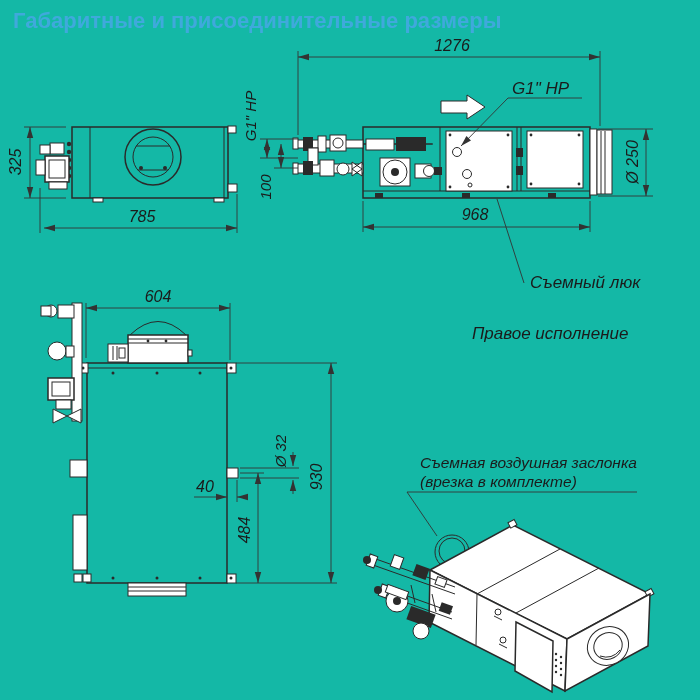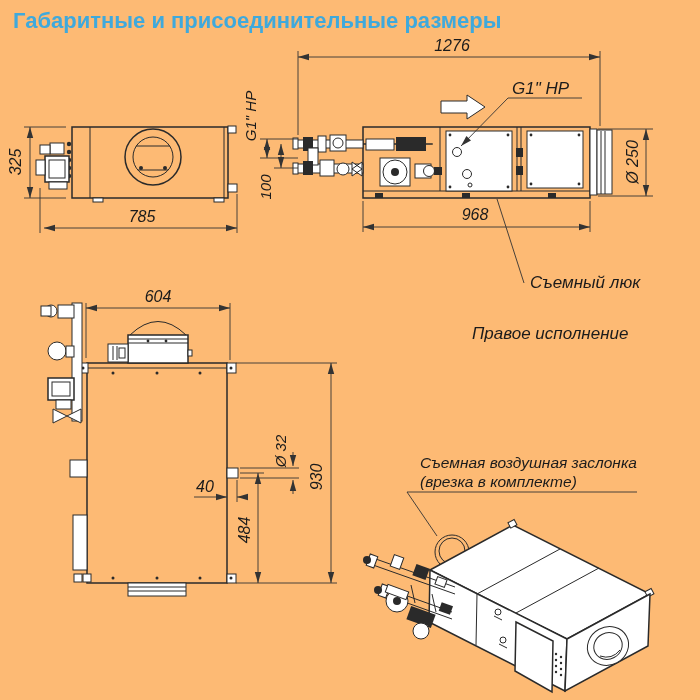--- a/index.html
+++ b/index.html
@@ -1,16 +1,16 @@
 <!DOCTYPE html>
 <html><head>
 <meta charset="utf-8">
 <style>
   html,body{margin:0;padding:0;background:#ffffff;}
-  .stage{position:relative;width:700px;height:700px;background:#fdba74;overflow:hidden;
+  .stage{position:relative;width:700px;height:700px;background:#14b8a6;overflow:hidden;
          font-family:"Liberation Sans",sans-serif;}
   svg{display:block;}
   .title{font:bold 22px "Liberation Sans",sans-serif;fill:#3fa9dc;letter-spacing:0px;}
   .ol{fill:none;stroke:#2a2a2a;stroke-width:1.5;stroke-linejoin:miter;stroke-linecap:square;}
   .ol2{fill:none;stroke:#2a2a2a;stroke-width:1;stroke-linejoin:miter;}
   .olw{fill:#fff;stroke:#2a2a2a;stroke-width:1.5;stroke-linejoin:miter;}
   .olw2{fill:#fff;stroke:#2a2a2a;stroke-width:1;stroke-linejoin:miter;}
   .dk{fill:#2a2a2a;stroke:none;}
   .dim{fill:none;stroke:#333;stroke-width:0.9;}
   .dimtxt{font:italic 16px "Liberation Sans",sans-serif;fill:#1b1b1b;}

